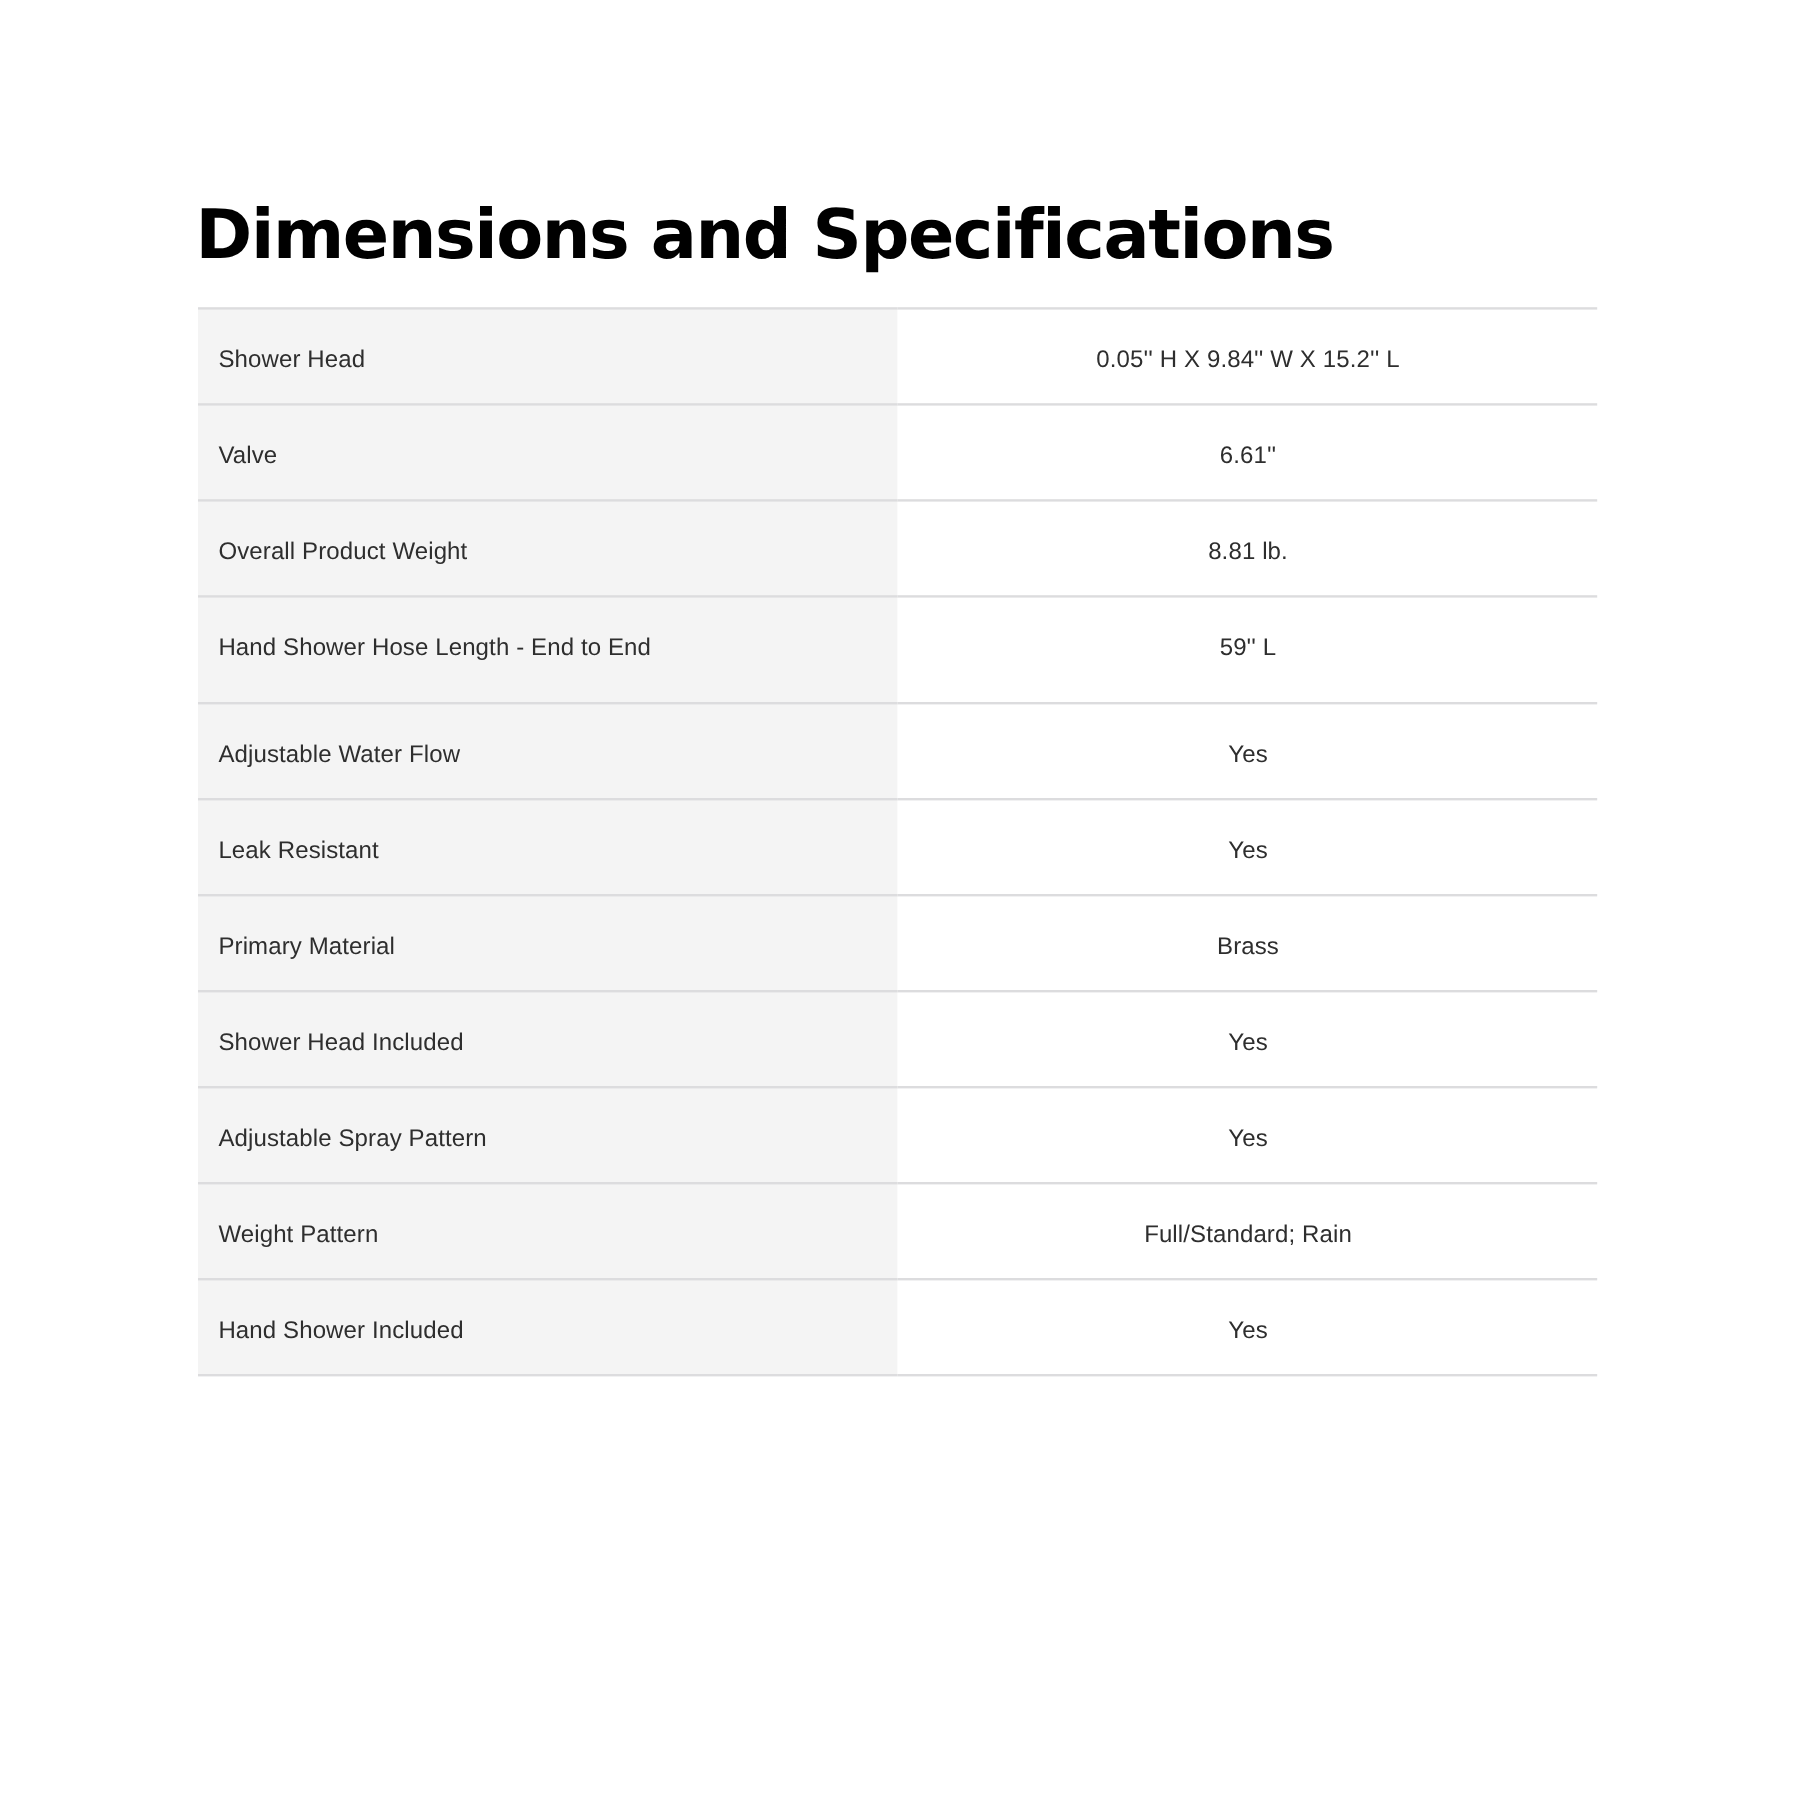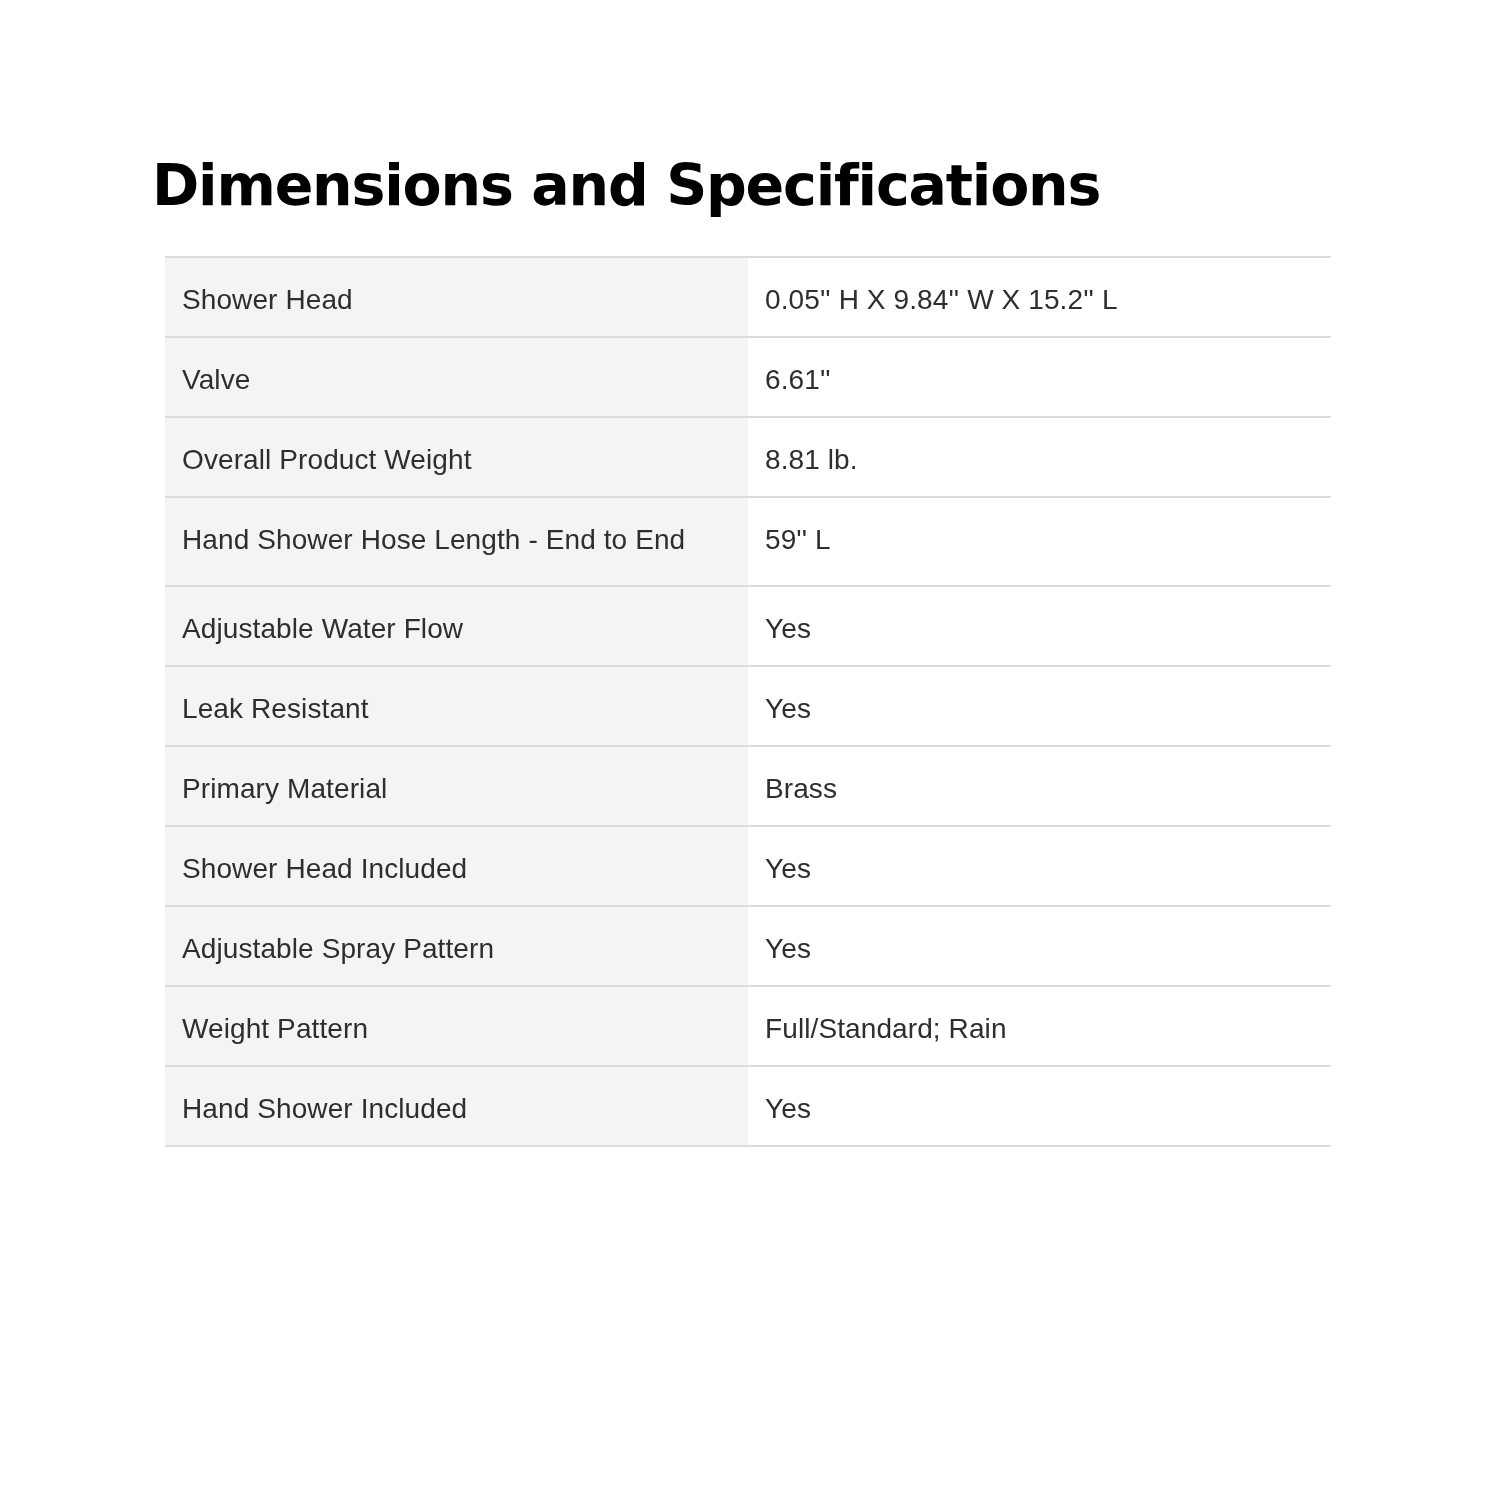--- a/index.html
+++ b/index.html
@@ -12,21 +12,21 @@
       height: 1500px;
       position: relative;
       overflow: hidden;
       font-family: "Liberation Sans", "DejaVu Sans", sans-serif;
       color: #2b2b2b;
     }
     .title {
       position: absolute;
       left: 151px;
       top: 148px;
-      margin: 1px;
+      margin: 12px;
       font-family: "DejaVu Sans", "Liberation Sans", sans-serif;
       font-weight: bold;
       font-size: 57px;
       letter-spacing: -1.2px;
       line-height: 72px;
       color: #000000;
       white-space: nowrap;
     }
     .spec-table {
       position: absolute;
@@ -37,31 +37,32 @@
       border-top: 2px solid #dcdcde;
       table-layout: fixed;
     }
     .spec-table col.label-col { width: 583px; }
     .spec-table col.value-col { width: 583px; }
     .spec-table tr {
       border-bottom: 2px solid #dcdcde;
     }
     .spec-table td {
       vertical-align: top;
-      font-size: 28px;
+      font-size: 20px;
       line-height: 46px;
       padding: 19px 16px 13px 17px;
       color: #2e2e2e;
       letter-spacing: 0.1px;
     }
     .spec-table td.label {
       background: #f4f4f4;
     }
     .spec-table td.value {
       background: #ffffff;
+      text-align: center;
     }
     .spec-table tr.row { height: 78px; }
     .spec-table tr.row-tall td.label {
       padding-bottom: 22px;
     }
   </style>
 </head>
 <body>
 
 <h1 class="title">Dimensions and Specifications</h1>

